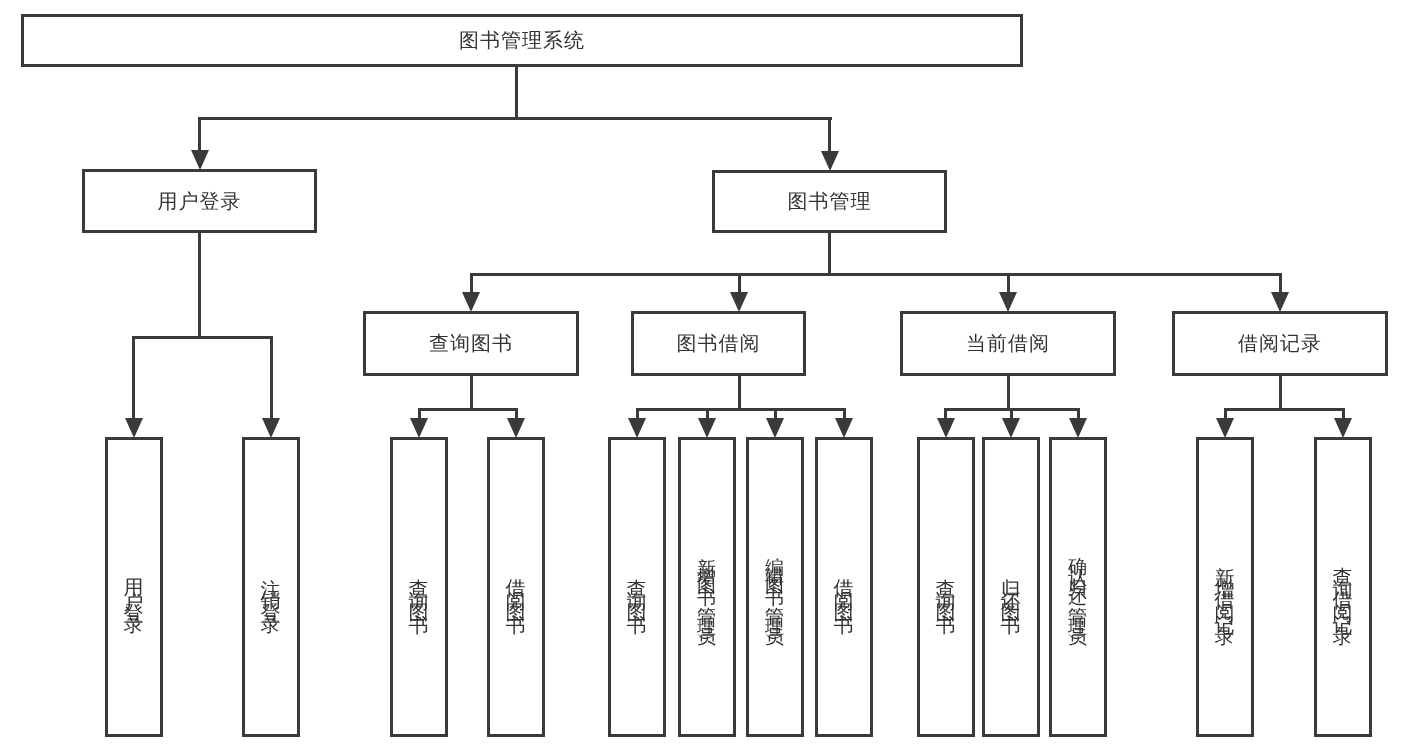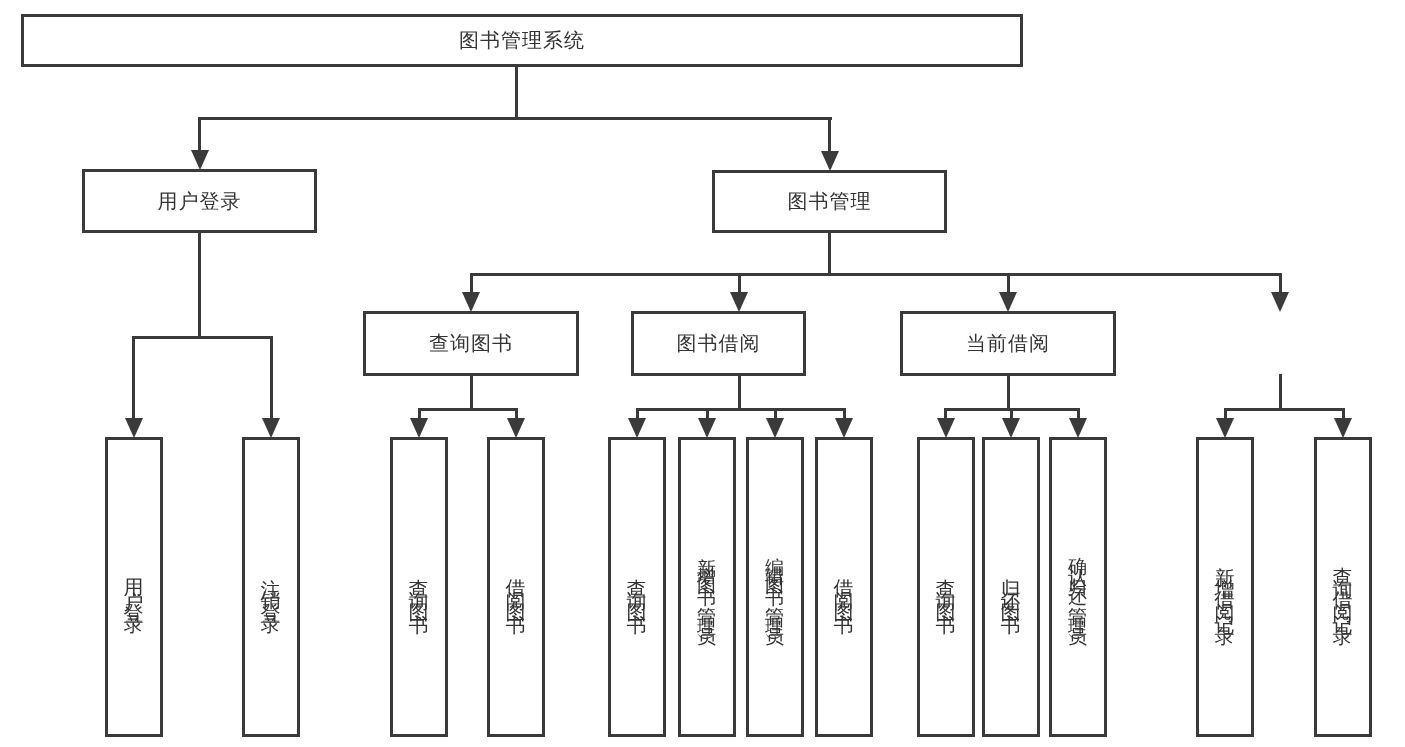--- a/index.html
+++ b/index.html
@@ -47,20 +47,23 @@
   </div>
 
   <div class="box hbox" style="left:363px;top:311px;width:216px;height:65px">
     <span>查询图书</span>
   </div>
   <div class="box hbox" style="left:631px;top:311px;width:175px;height:65px">
     <span>图书借阅</span>
   </div>
   <div class="box hbox" style="left:900px;top:311px;width:216px;height:65px">
     <span>当前借阅</span>
+  </div>
+  <div class="box hbox" style="left:1172px;top:311px;width:216px;height:65px">
+    <span>借阅记录</span>
   </div>
 
   <div class="box vbox" style="left:105px">
     <span class="vtext">用户登录</span>
   </div>
   <div class="box vbox" style="left:242px">
     <span class="vtext">注销登录</span>
   </div>
   <div class="box vbox" style="left:390px">
     <span class="vtext">查询图书</span>

